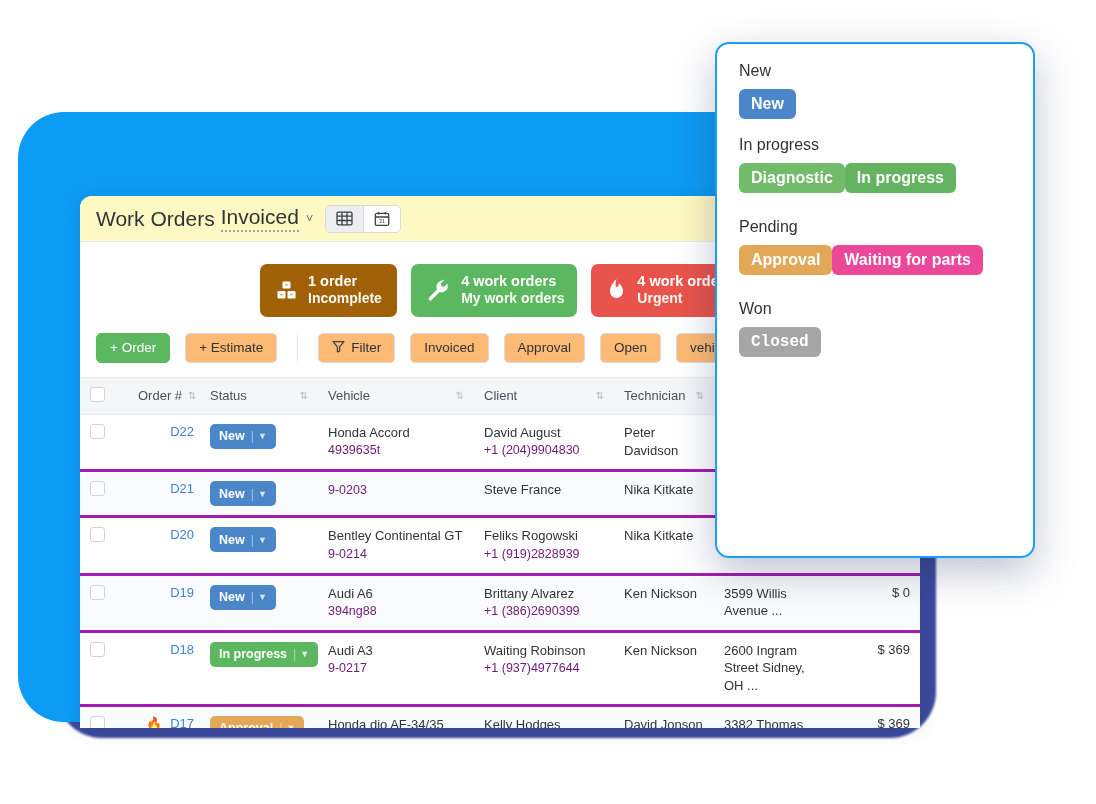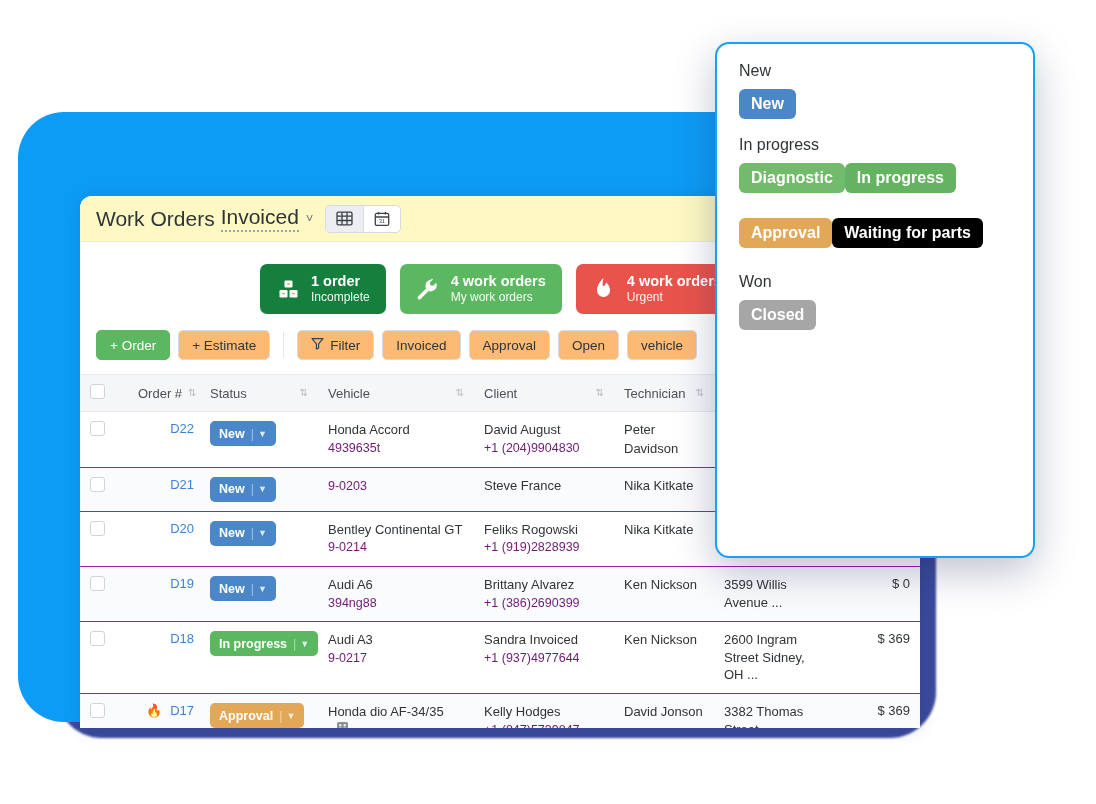--- a/index.html
+++ b/index.html
@@ -77,25 +77,25 @@
   .stat-card {
     display: flex; align-items: center; gap: 11px;
     border-radius: 7px;
     padding: 9px 16px;
     color: #fff;
     min-width: 120px;
     white-space: nowrap;
   }
   .stat-card .sc-icon { width: 24px; height: 24px; display:flex; align-items:center; justify-content:center; }
   .stat-card .sc-top { font-size: 14.5px; font-weight: 700; line-height: 1.2; }
-  .stat-card .sc-bot { font-size: 12px; font-weight: 400; line-height: 1.25; opacity: .95; }
+  .stat-card .sc-bot { font-size: 14px; font-weight: 700; line-height: 1.25; opacity: .95; }
 
   
   .toolbar {
-    display: flex; align-items: center; gap: 8px;
+    display: flex; align-items: center; gap: 15px;
     padding: 0 16px 14px 16px;
   }
   .btn {
     height: 30px; border-radius: 5px; border: 1px solid #d7dbe0;
     background: #fdba74; color: #2f3438; font-size: 13.5px;
     display: inline-flex; align-items: center; gap: 6px;
     padding: 0 13px; cursor: pointer; white-space: nowrap;
   }
   .btn.primary { background: #5cb860; border-color: #5cb860; color: #fff; }
   .divider-v { width: 1px; height: 26px; background: #e3e6ea; margin: 0 5px; }
@@ -106,21 +106,21 @@
     background: #f5f6f8;
     border-top: 1px solid #e8eaee;
     border-bottom: 1px solid #e8eaee;
     font-size: 13px; font-weight: 400; color: #4a5159;
     text-align: left; padding: 9px 10px; height: 36px;
     white-space: nowrap;
   }
   .th-inner { display: flex; align-items: center; justify-content: space-between; gap: 6px; }
   .sort { color: #b5bbc2; font-size: 10px; line-height: 1; }
   .tbl tbody td {
-    border-bottom: 1px solid #a21caf;
+    border-bottom: 3px solid #a21caf;
     padding: 9px 10px; vertical-align: top;
     font-size: 13px; color: #2f3438;
   }
   .tbl tbody tr:nth-child(even) td { background: #fafbfc; }
   .cell-main { line-height: 1.35; }
   .cell-sub { color: #701a75; font-size: 12.5px; line-height: 1.5; }
   .ordernum { color: #3d83d4; font-size: 13px; }
   .money { text-align: right; white-space: nowrap; }
 
   .cbox {
@@ -200,21 +200,21 @@
             <line x1="4.6" y1="1" x2="4.6" y2="3.4"></line>
             <line x1="11.4" y1="1" x2="11.4" y2="3.4"></line>
             <text x="8" y="12.1" font-size="5.2" fill="#3a4046" stroke="none" text-anchor="middle" font-family="Liberation Sans, sans-serif">31</text>
           </svg>
         </div>
       </div>
     </div>
 
     <div class="stat-row">
 
-      <div class="stat-card" style="background:#15803d">
+      <div class="stat-card" style="background:#a16207">
         <span class="sc-icon">
           <svg width="21" height="21" viewBox="0 0 21 21" fill="#fff">
             <rect x="6.5" y="1.5" width="8" height="7" rx="1.2"></rect>
             <rect x="1.5" y="11" width="8" height="7.5" rx="1.2"></rect>
             <rect x="11.5" y="11" width="8" height="7.5" rx="1.2"></rect>
             <rect x="9.2" y="4.2" width="2.6" height="1.6" fill="#e3a857"></rect>
             <rect x="4.2" y="13.8" width="2.6" height="1.6" fill="#e3a857"></rect>
             <rect x="14.2" y="13.8" width="2.6" height="1.6" fill="#e3a857"></rect>
           </svg>
         </span>
@@ -466,21 +466,21 @@
       <span class="status-pill" style="background:#5cb860">
         <span>In progress</span>
         <span class="sep">|</span>
         <span class="dd">▼</span>
       </span></td>
     <td>
       <div class="cell-main">Audi A3</div>
       <div class="cell-sub">9-0217</div>
             </td>
     <td>
-      <div class="cell-main">Sandra Invoiced</div>
+      <div class="cell-main">Waiting Robinson</div>
       <div class="cell-sub">+1 (937)4977644</div>
             </td>
     <td>
       <div class="cell-main" style="line-height:1.4">Ken Nickson</div>
             </td>
     <td>
       <div class="cell-main">2600 Ingram</div>
       <div class="cell-main">Street Sidney, OH ...</div>
             </td>
     <td class="money">
@@ -523,17 +523,17 @@
       <span>$ 369</span></td>
           </tr>
         </tbody>
     </table>
 
   </div>
 
   <div class="status-panel" id="status-panel">
       <div class="sp-group"><div class="sp-group-title">New</div><div class="sp-badge" style="background: rgb(74, 134, 200);">New</div></div>
       <div class="sp-group"><div class="sp-group-title">In progress</div><div class="sp-badge" style="background: rgb(114, 187, 106);">Diagnostic</div><div class="sp-badge" style="background: rgb(100, 179, 97);">In progress</div></div>
-      <div class="sp-group"><div class="sp-badge" style="background: rgb(227, 168, 87);">Approval</div><div class="sp-badge" style="background: #000000;">Waiting for parts</div></div>
-      <div class="sp-group"><div class="sp-group-title">Won</div><div class="sp-badge" style="background: rgb(166, 166, 166);">Closed</div></div>
+      <div class="sp-group"><div class="sp-group-title">Pending</div><div class="sp-badge" style="background: rgb(227, 168, 87);">Approval</div><div class="sp-badge" style="background: #ec4899;">Waiting for parts</div></div>
+      <div class="sp-group"><div class="sp-group-title">Won</div><div class="sp-badge" style="background: rgb(166, 166, 166); font-family: Liberation Mono, monospace;">Closed</div></div>
     </div>
 
 </div>
 
 </body></html>

